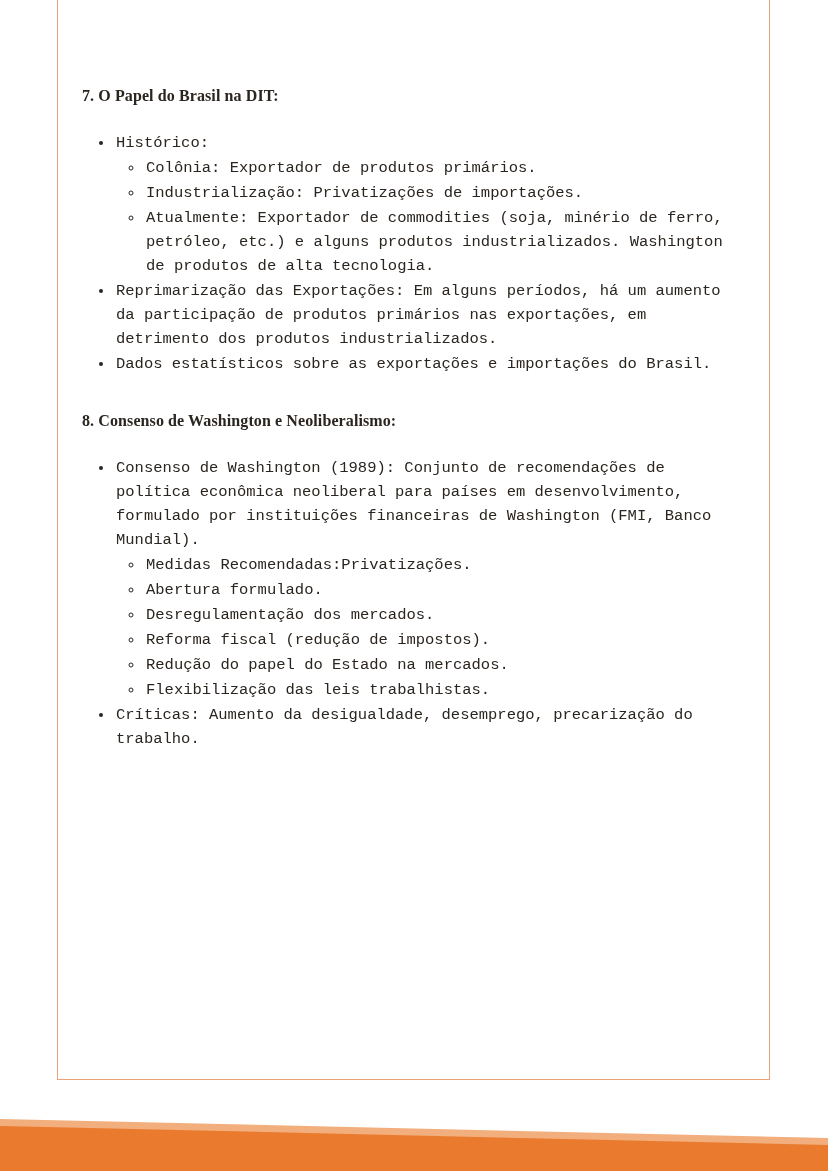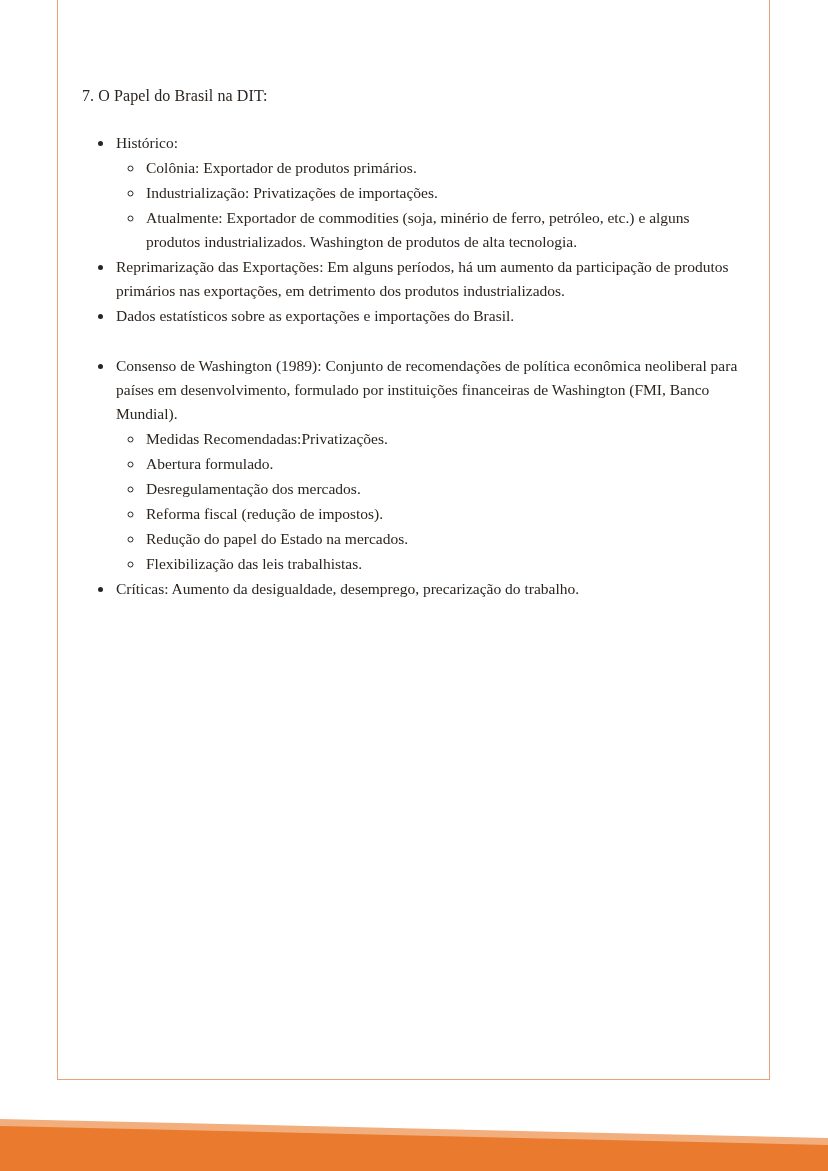--- a/index.html
+++ b/index.html
@@ -32,37 +32,38 @@
     background: #ffffff;
   }
   .document-content {
     position: absolute;
     left: 24px;
     top: 98px;
     right: 22px;
   }
   .section-heading {
     font-size: 16px;
-    font-weight: normal;
+    font-weight: bold;
     margin: 0;
     letter-spacing: 0.1px;
   }
   .section + .section .section-heading {
     margin-top: 36px;
   }
   .bullet-list {
     margin: 26px 0 0 0;
     padding: 0 0 0 32px;
     list-style-type: disc;
     font-size: 15.5px;
     line-height: 24px;
   }
   .bullet-list > li {
     margin: 0 0 1px 0;
     padding-left: 2px;
+    font-family: Liberation Mono, monospace;
   }
   .sub-list {
     margin: 1px 0 0 0;
     padding: 0 0 0 28px;
     list-style-type: circle;
   }
   .sub-list > li {
     margin: 0 0 1px 0;
     padding-left: 2px;
   }
@@ -97,20 +98,21 @@
         <li>
           <span>Reprimarização das Exportações: Em alguns períodos, há um aumento da participação de produtos primários nas exportações, em detrimento dos produtos industrializados.</span>
         </li>
         <li>
           <span>Dados estatísticos sobre as exportações e importações do Brasil.</span>
         </li>
       </ul>
     </div>
 
     <div class="section">
+      <h2 class="section-heading">8. Consenso de Washington e Neoliberalismo:</h2>
       <ul class="bullet-list">
         <li>
           <span>Consenso de Washington (1989): Conjunto de recomendações de política econômica neoliberal para países em desenvolvimento, formulado por instituições financeiras de Washington (FMI, Banco Mundial).</span>
           <ul class="sub-list">
             <li>Medidas Recomendadas:Privatizações.</li>
             <li>Abertura formulado.</li>
             <li>Desregulamentação dos mercados.</li>
             <li>Reforma fiscal (redução de impostos).</li>
             <li>Redução do papel do Estado na mercados.</li>
             <li>Flexibilização das leis trabalhistas.</li>

